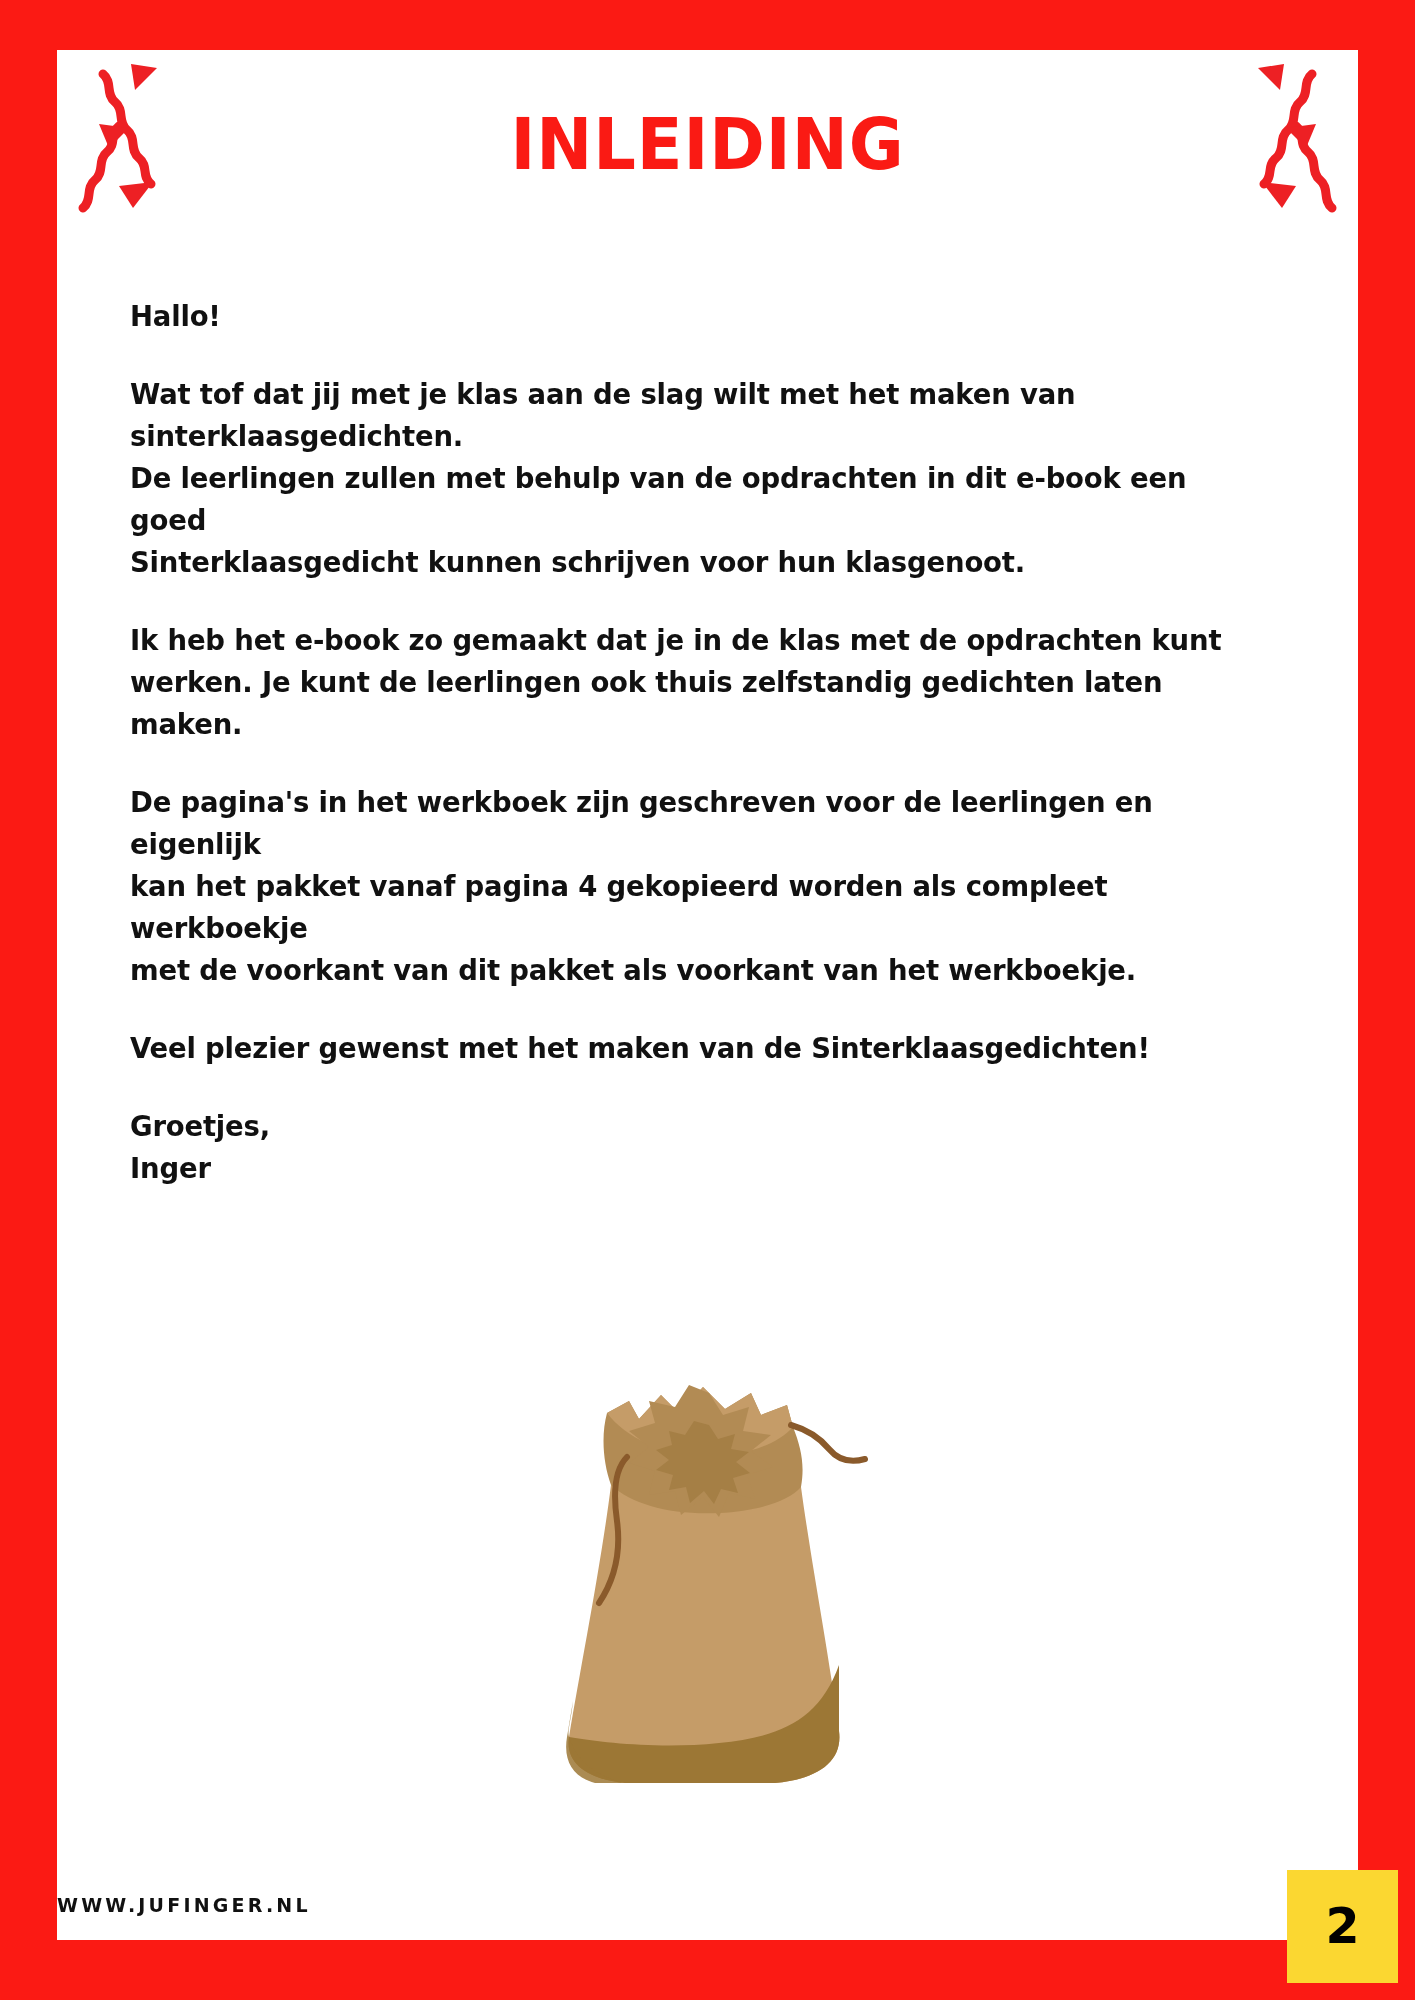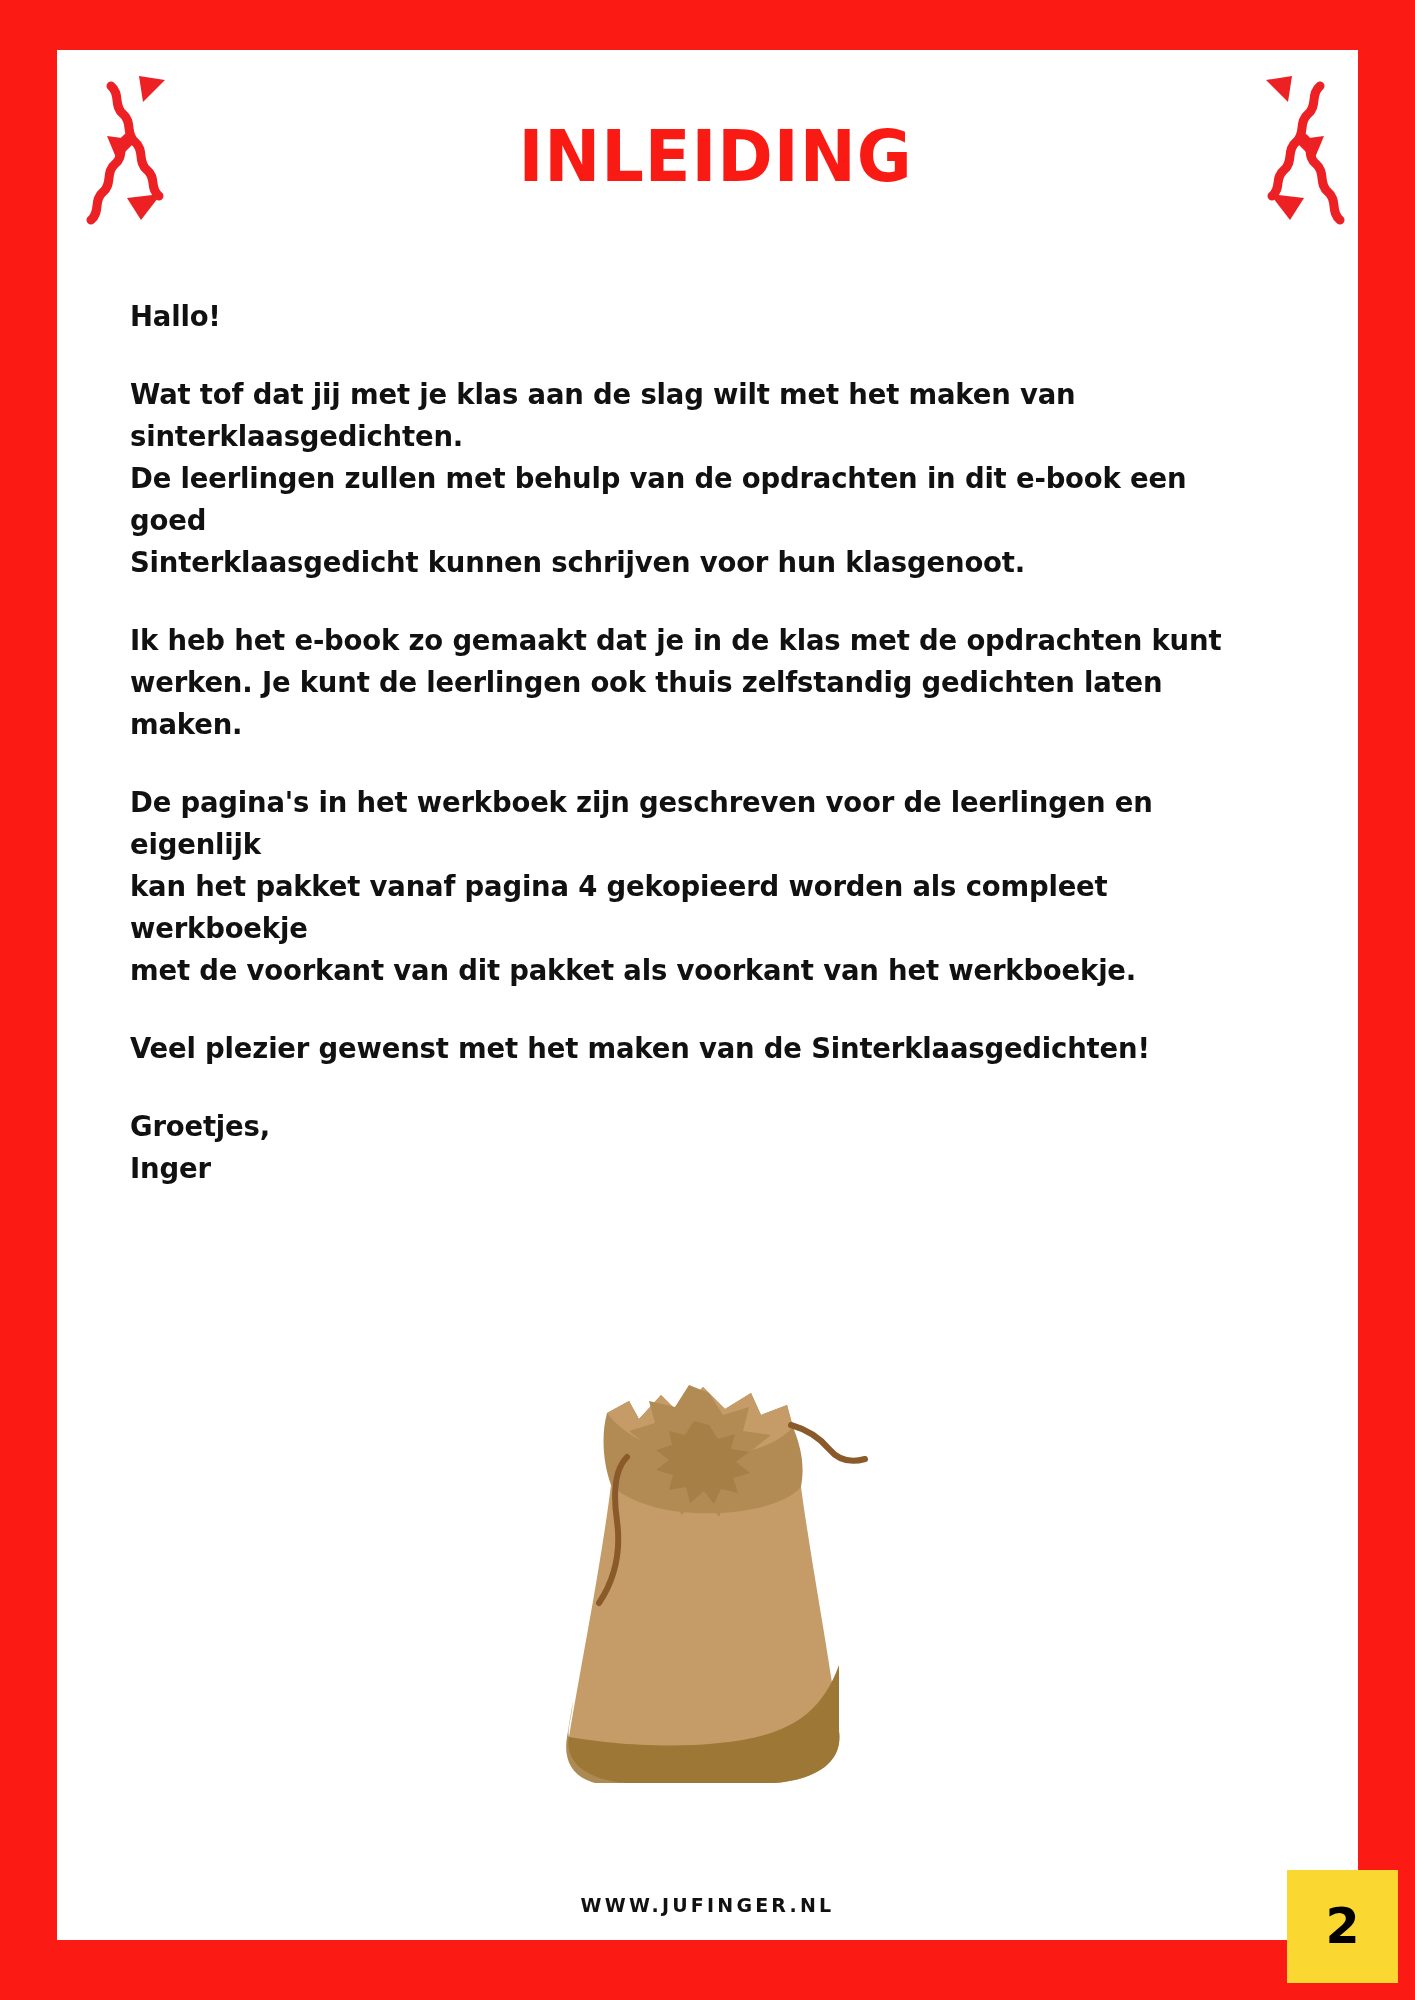--- a/index.html
+++ b/index.html
@@ -28,24 +28,23 @@
     width: 1301px;
     height: 1890px;
     background: #ffffff;
     overflow: hidden;
   }
 
   
   .title-band {
     position: absolute;
     left: 0;
-    top: 12px;
+    top: 0;
     width: 100%;
     height: 190px;
-    margin-left: 8px;
   }
   .page-title {
     position: absolute;
     left: 0;
     top: 58px;
     width: 100%;
     text-align: center;
     font-family: "DejaVu Sans", sans-serif;
     font-weight: bold;
     font-size: 72px;
@@ -99,21 +98,21 @@
     justify-content: center;
   }
   .sack-wrap svg { display: block; }
 
   
   .footer-url {
     position: absolute;
     left: 0;
     bottom: 24px;
     width: 100%;
-    text-align: center;
+    text-align: left;
     font-family: "DejaVu Sans", sans-serif;
     font-weight: bold;
     font-size: 19px;
     letter-spacing: 3.2px;
     color: #111111;
   }
 
   
   .page-badge {
     position: absolute;

